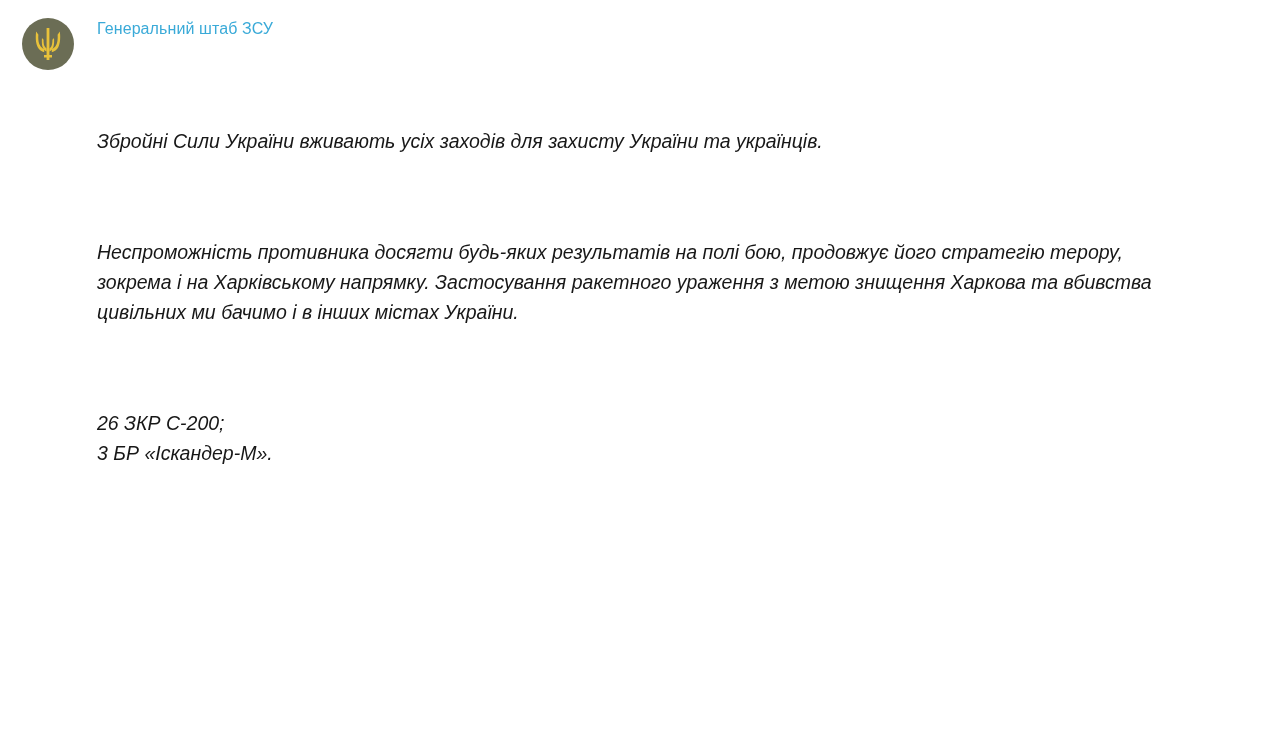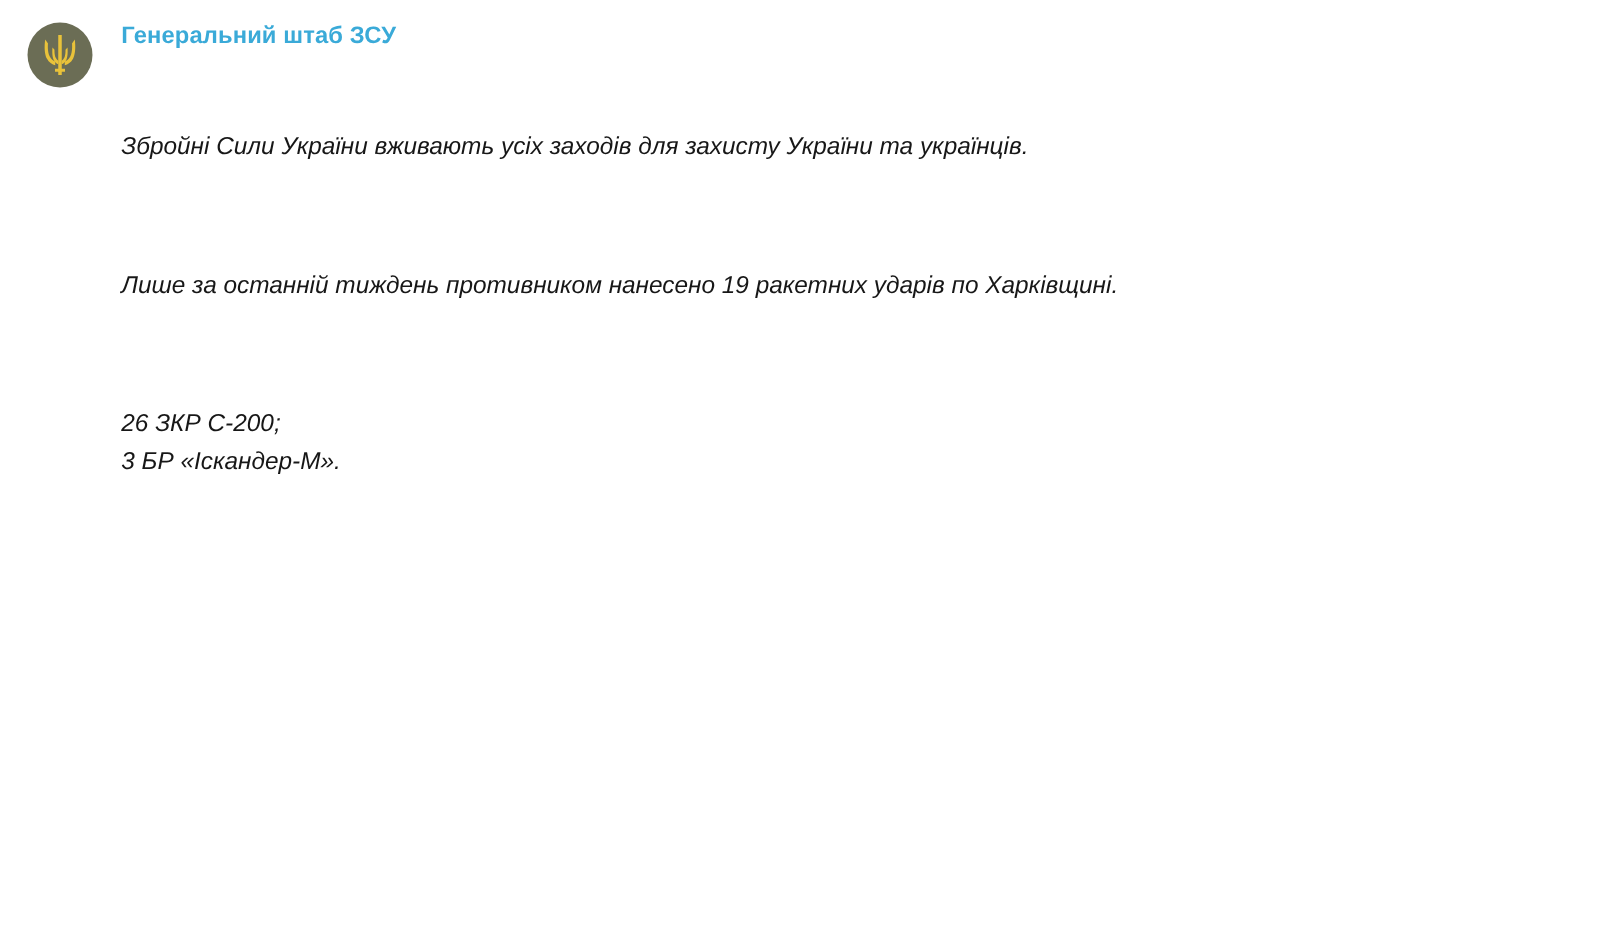--- a/index.html
+++ b/index.html
@@ -36,24 +36,24 @@
     display: block;
   }
   .body-col {
     flex: 1 1 auto;
     padding-left: 23px;
     padding-right: 100px;
     min-width: 0;
   }
   .channel-name {
     color: #3aaad8;
-    font-size: 19px;
+    font-size: 16px;
     line-height: 26px;
-    font-weight: 700;
-    margin: 6px 0 0 0;
+    font-weight: 400;
+    margin: 6px 0 24px 0;
     letter-spacing: 0.1px;
   }
   .msg-text {
     font-size: 19.5px;
     line-height: 30px;
     color: #171717;
     white-space: pre-wrap;
     word-wrap: break-word;
   }
   .para {
@@ -82,21 +82,21 @@
           <path d="M11.0 28.0 l8.0 0 l0 2.4 l-8.0 0 z"></path>
         </g>
       </svg>
     </span>
   </div>
 
   <div class="body-col">
     <div class="channel-name">Генеральний штаб ЗСУ</div>
     <div class="msg-text">
       <p class="para">Збройні Сили України вживають усіх заходів для захисту України та українців.</p>
-      <p class="para">Лише за останній тиждень противником нанесено 19 ракетних ударів по Харківщині.</p>
+      <p class="para">Неспроможність противника досягти будь-яких результатів на полі бою, продовжує його стратегію терору, зокрема і на Харківському напрямку. Застосування ракетного ураження з метою знищення Харкова та вбивства цивільних ми бачимо і в інших містах України.</p>
       <p class="para">26 ЗКР С-200;
 3 БР «Іскандер-М».</p>
       
       
       
       
     </div>
   </div>
 
 </div>

